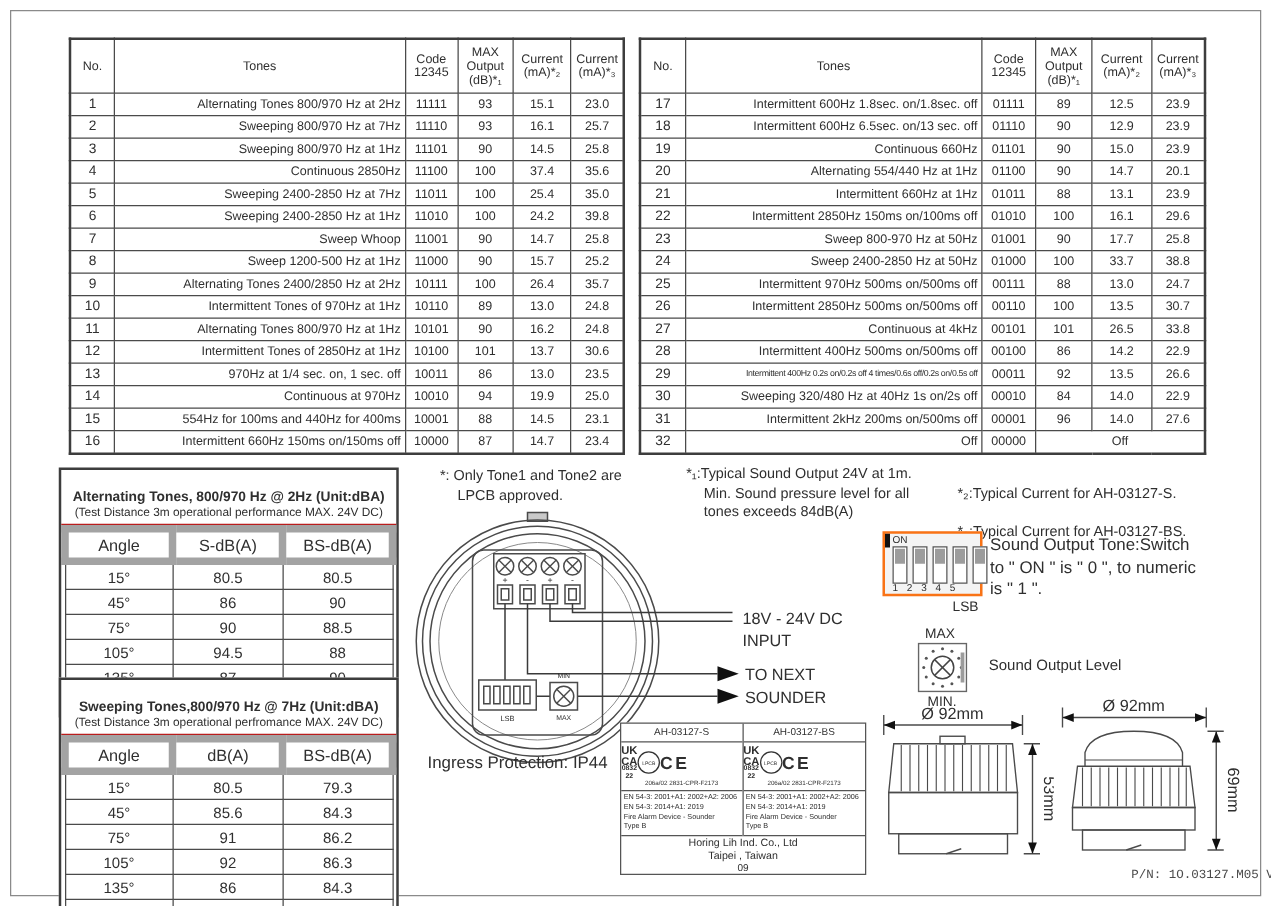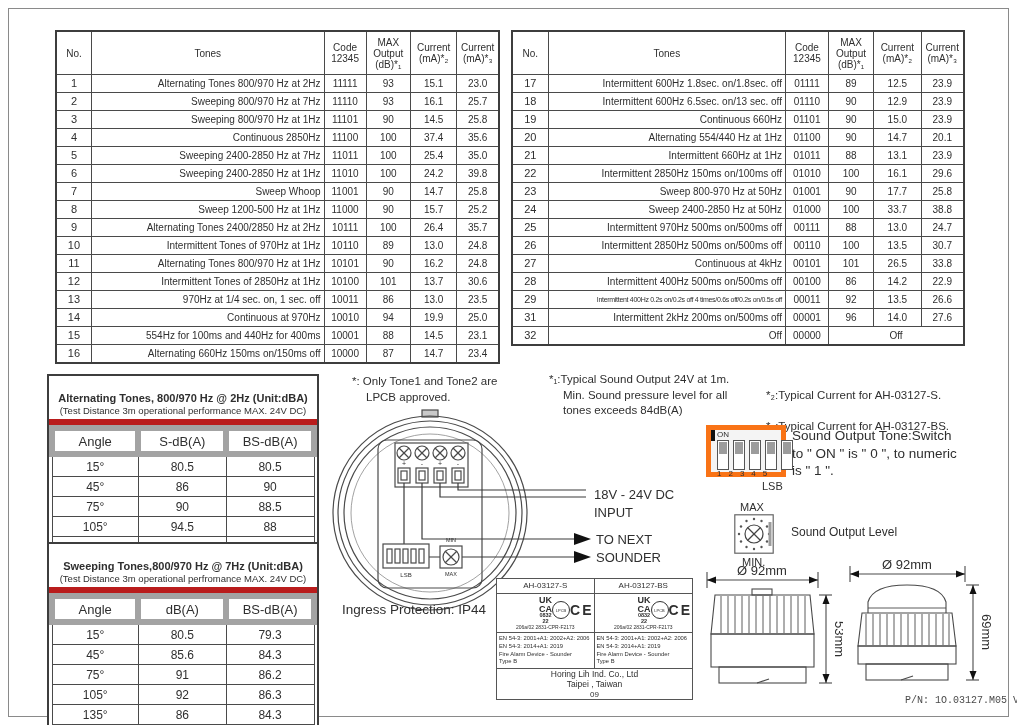--- a/index.html
+++ b/index.html
@@ -13,48 +13,48 @@
   .tone-table th,.tone-table td{border:1px solid #4a4a4a;font-size:10px;line-height:1.1;
         padding:0 3px;height:17px;overflow:hidden;white-space:nowrap;text-align:center;vertical-align:middle;}
   .tone-table thead th{height:42px;white-space:pre-line;font-weight:normal;font-size:10px;}
   .tone-table td.c-no{font-size:11px;}
   .tone-table td.c-tone{text-align:right;padding-left:6px;}
   .tone-table td.tiny{font-size:7px;letter-spacing:-0.3px;padding-left:3px;}
 
   
   .angle-table{border:2px solid #3d3d3d;background:#fff;}
   .angle-title{font-size:11px;font-weight:bold;text-align:center;padding-top:16px;}
-  .angle-sub{font-size:9.5px;text-align:center;padding:1px 0 3px 0;border-bottom:6px solid #b91c1c;}
+  .angle-sub{font-size:9.5px;text-align:center;padding:1px 0 3px 0;border-bottom:1px solid #b91c1c;}
   .angle-table table{border-collapse:collapse;table-layout:fixed;width:100%;}
   .angle-table th{font-size:13px;font-weight:normal;border:6px solid #a3a3a3;height:18px;}
   .angle-table td{font-size:12px;border:1px solid #4a4a4a;height:17px;text-align:center;}
 
   
   .note{font-size:11.5px;line-height:1.35;white-space:pre-line;}
   .hang{text-indent:-14px;padding-left:14px;}
 
   
-  .dipbox{width:80px;height:52px;border:5px solid #f97316;background:#f4f4f4;box-sizing:border-box;padding-left:12px;}
+  .dipbox{width:80px;height:52px;border:2px solid #f97316;background:#f4f4f4;box-sizing:border-box;padding-left:12px;}
   .dip-corner{position:absolute;left:0;top:0;width:4px;height:11px;background:#111;}
   .dip-on{position:absolute;left:6px;top:0px;font-size:8px;}
   .dip-switches{position:absolute;left:6px;top:10px;display:flex;gap:4px;}
   .dip-sw{width:10px;height:28px;border:1px solid #555;background:#fff;position:relative;}
   .dip-sw::before{content:"";position:absolute;left:1px;right:1px;top:1px;height:12px;background:#9c9c9c;}
   .dip-nums{position:absolute;left:6px;top:39px;display:flex;gap:7px;font-size:8px;}
   .dip-lsb{font-size:11px;}
   .dip-note{font-size:13.5px;line-height:1.3;white-space:pre-line;}
   .level-label{font-size:12px;}
   .minmax{font-size:11px;}
 
   
   .plate{width:197px;height:122px;border:1px solid #555;display:flex;flex-wrap:wrap;box-sizing:border-box;background:#fff;}
   .plate-col{width:50%;box-sizing:border-box;display:flex;flex-direction:column;}
   .plate-col.first{border-right:1px solid #555;}
   .plate-model{font-size:8px;text-align:center;border-bottom:1px solid #555;height:14px;line-height:14px;}
-  .plate-logos{display:flex;align-items:center;justify-content:flex-end;height:28px;padding-top:2px;}
+  .plate-logos{display:flex;align-items:center;justify-content:flex-start;height:28px;padding-top:2px;}
   .ukca{display:flex;flex-direction:column;align-items:center;line-height:1;}
   .ukca-l{font-size:9px;font-weight:bold;white-space:pre-line;line-height:0.95;}
   .ukca-n{font-size:5.5px;font-weight:bold;}
   .lpcb{width:16px;height:16px;border:1.5px solid #333;border-radius:50%;font-size:4px;
         display:flex;align-items:center;justify-content:center;}
   .ce{font-size:14px;font-weight:bold;letter-spacing:2px;}
   .plate-cert{font-size:5px;text-align:center;height:8px;border-bottom:1px solid #555;}
   .plate-en{font-size:5.8px;line-height:1.35;padding:2px 2px;white-space:pre-line;flex:1;border-bottom:1px solid #555;}
   .plate-footer{width:100%;text-align:center;font-size:8.5px;line-height:1.15;padding-top:1px;}
   .plate-footer .small{font-size:8px;}
@@ -209,21 +209,21 @@
           <tr>
             <td class="c-no">15</td>
             <td class="c-tone">554Hz for 100ms and 440Hz for 400ms</td>
             <td>10001</td>
             <td>88</td>
             <td>14.5</td>
             <td>23.1</td>
           </tr>
           <tr>
             <td class="c-no">16</td>
-            <td class="c-tone">Alternating 660Hz 150ms on/150ms off</td>
+            <td class="c-tone">Intermittent 660Hz 150ms on/150ms off</td>
             <td>10000</td>
             <td>87</td>
             <td>14.7</td>
             <td>23.4</td>
           </tr>
         </tbody>
     </table>
   </div>
 
   <div class="abs tone-table" style="left:511px;top:30px;width:454px;">
@@ -348,20 +348,28 @@
             <td>14.2</td>
             <td>22.9</td>
           </tr>
           <tr>
             <td class="c-no">29</td>
             <td class="c-tone tiny">Intermittent 400Hz 0.2s on/0.2s off 4 times/0.6s off/0.2s on/0.5s off</td>
             <td>00011</td>
             <td>92</td>
             <td>13.5</td>
             <td>26.6</td>
+          </tr>
+          <tr>
+            <td class="c-no">30</td>
+            <td class="c-tone">Sweeping 320/480 Hz at 40Hz 1s on/2s off</td>
+            <td>00010</td>
+            <td>84</td>
+            <td>14.0</td>
+            <td>22.9</td>
           </tr>
           <tr>
             <td class="c-no">31</td>
             <td class="c-tone">Intermittent 2kHz 200ms on/500ms off</td>
             <td>00001</td>
             <td>96</td>
             <td>14.0</td>
             <td>27.6</td>
           </tr>
           <tr>

